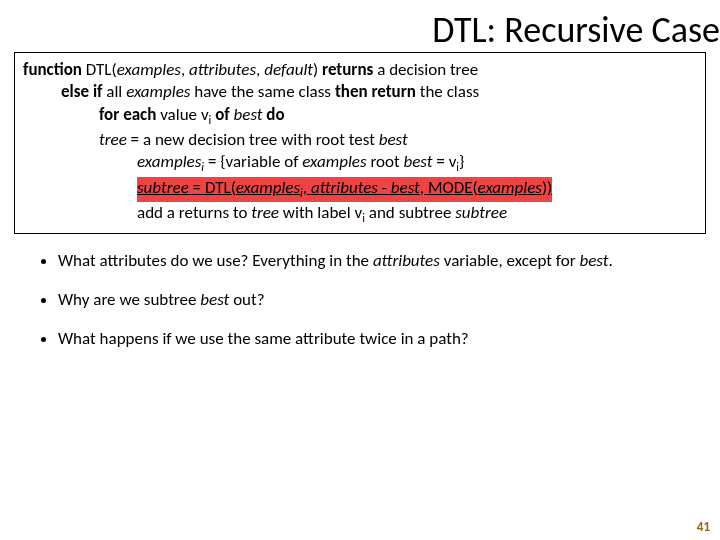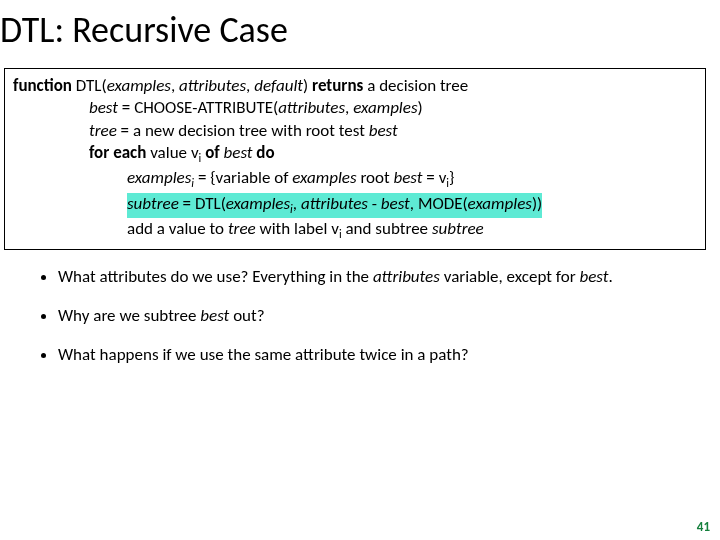--- a/index.html
+++ b/index.html
@@ -6,86 +6,87 @@
     margin: 0;
     padding: 0;
     width: 720px;
     height: 540px;
     font-family: Calibri, Arial, sans-serif;
     background: #fff;
     position: relative;
     overflow: hidden;
   }
   .title {
-    text-align: left;
+    text-align: right;
     font-size: 36px;
-    margin: 8px 0 16px 0;
+    margin: 8px 0 0 0;
     font-weight: 400;
   }
   .algo-box {
     border: 1px solid #000;
-    margin: 0 14px 8px 4px;
+    margin: 0 14px 8px 14px;
     padding: 6px 8px 6px 8px;
     font-size: 17px;
     line-height: 1.32;
     position: relative;
   }
   .b { font-weight: 700; }
   .i { font-style: italic; }
   .ind1 { padding-left: 38px; display: block; }
   .ind2 { padding-left: 76px; display: block; }
   .ind3 { padding-left: 114px; display: block; }
   .highlight {
-    background: #5eead4;
+    background: #ef4444;
     display: inline-block;
+    text-decoration: underline;
   }
   .bullets {
     margin: 6px 20px 0 18px;
     font-size: 17px;
     line-height: 1.35;
   }
   .bullets li { margin-bottom: 2px; margin-top: 16px; }
   .pagenum {
     position: absolute;
     bottom: 6px;
     right: 10px;
     font-size: 13px;
     font-weight: 700;
-    color: #15803d;
+    color: #a16207;
   }
   sub { font-size: 0.7em; }
 </style>
 </head>
 <body>
 
 <div class="title">DTL: Recursive Case</div>
 
 <div class="algo-box">
   <span>
     <span class="b">function</span><span> DTL(</span><span class="i">examples</span><span>, </span><span class="i">attributes</span><span>, </span><span class="i">default</span><span>) </span><span class="b">returns</span><span> a decision tree</span>
   </span>
+  <span class="ind1">
+    <span class="b">else if</span><span> all </span><span class="i">examples</span><span> have the same class </span><span class="b">then return</span><span> the class</span>
+  </span>
   <span class="ind2">
-    <span class="i">best</span><span> = CHOOSE-ATTRIBUTE(</span><span class="i">attributes</span><span>, </span><span class="i">examples</span><span>)</span>
+    <span class="b">for each</span><span> value v</span><sub>i</sub><span> </span><span class="b">of</span><span> </span><span class="i">best</span><span> </span><span class="b">do</span>
   </span>
   <span class="ind2">
     <span class="i">tree</span><span> = a new decision tree with root test </span><span class="i">best</span>
-  </span>
-  <span class="ind2">
-    <span class="b">for each</span><span> value v</span><sub>i</sub><span> </span><span class="b">of</span><span> </span><span class="i">best</span><span> </span><span class="b">do</span>
   </span>
   <span class="ind3">
     <span class="i">examples</span><sub class="i">i</sub><span> = {variable of </span><span class="i">examples</span><span> root </span><span class="i">best</span><span> = v</span><sub>i</sub><span>}</span>
   </span>
   <span class="ind3">
     <span class="highlight">
       <span class="i">subtree</span><span> = DTL(</span><span class="i">examples</span><sub class="i">i</sub><span>, </span><span class="i">attributes</span><span> - </span><span class="i">best</span><span>, MODE(</span><span class="i">examples</span><span>))</span>
     </span>
   </span>
   <span class="ind3">
-    <span>add a value to </span><span class="i">tree</span><span> with label v</span><sub>i</sub><span> and subtree </span><span class="i">subtree</span>
+    <span>add a returns to </span><span class="i">tree</span><span> with label v</span><sub>i</sub><span> and subtree </span><span class="i">subtree</span>
   </span>
 </div>
 
 <ul class="bullets">
   <li>
     <span>What attributes do we use? Everything in the </span><span class="i">attributes</span><span> variable, except for </span><span class="i">best</span><span>.</span>
   </li>
   <li>
     <span>Why are we subtree </span><span class="i">best</span><span> out?</span>
   </li>

